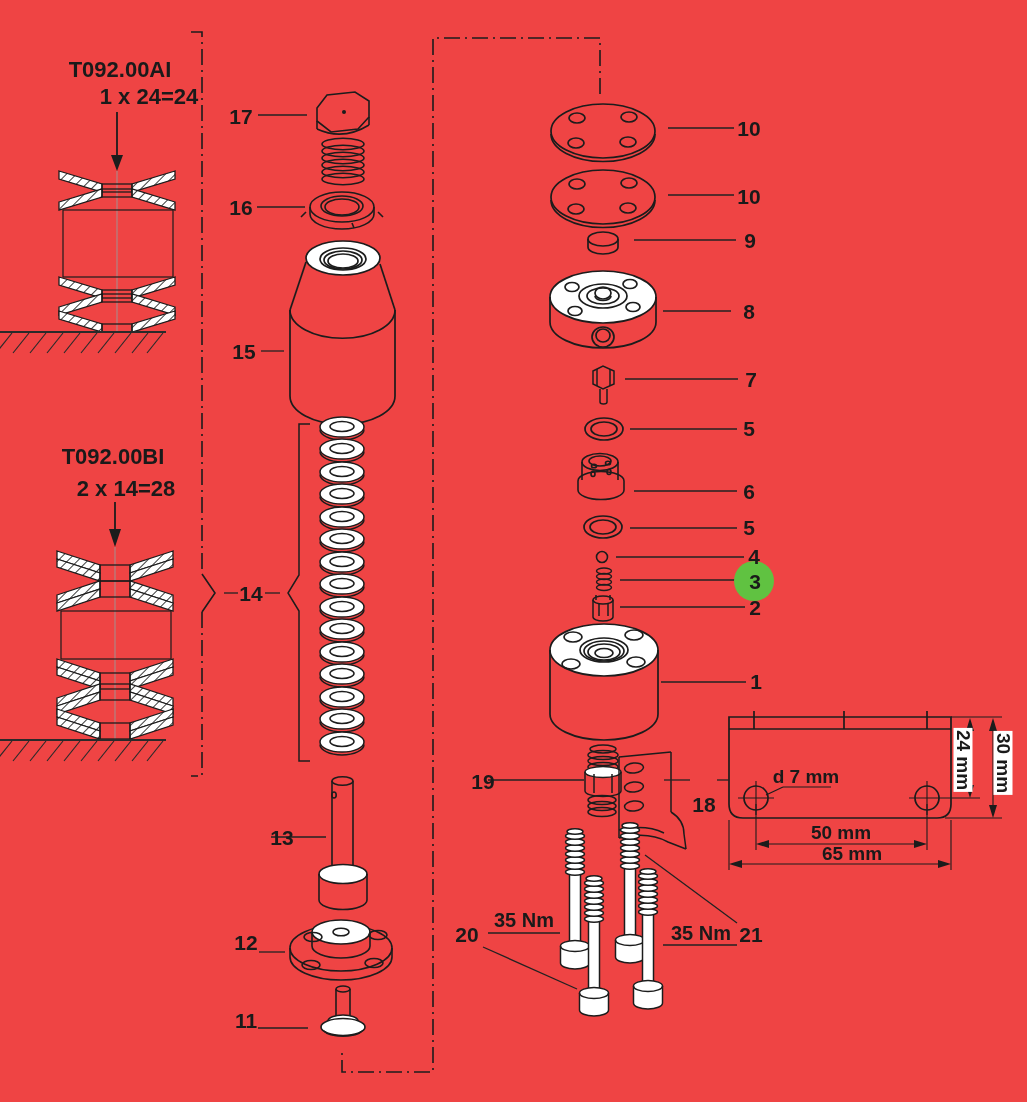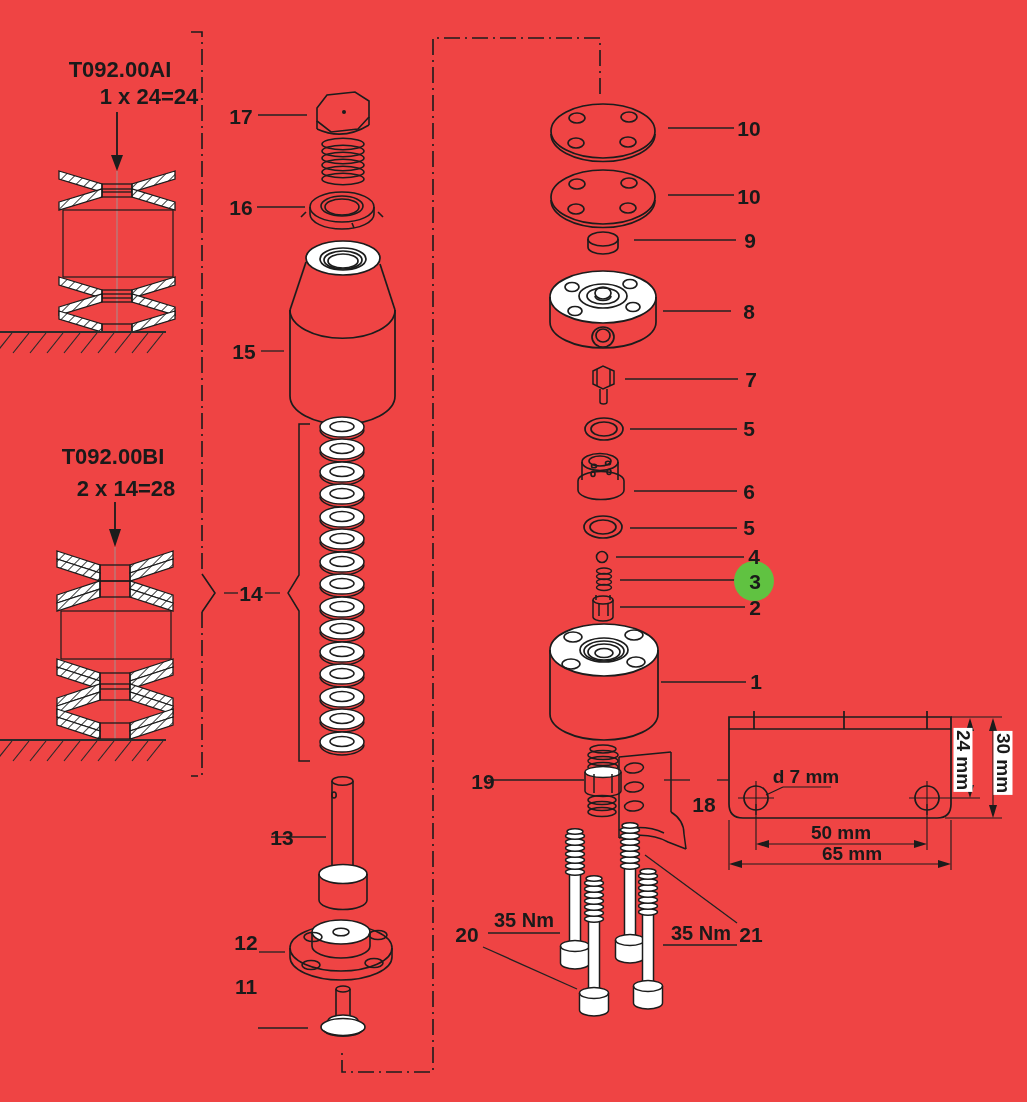--- a/index.html
+++ b/index.html
@@ -445,21 +445,21 @@
 <div class="lbl inset-t" style="left:117px;top:97px;margin-left:32px;">1 x 24=24</div>
 <div class="lbl inset-t" style="left:113px;top:457px;">T092.00BI</div>
 <div class="lbl inset-t" style="left:126px;top:489px;">2 x 14=28</div>
 
 <div class="lbl" style="left:241px;top:116px;">17</div>
 <div class="lbl" style="left:241px;top:207px;">16</div>
 <div class="lbl" style="left:244px;top:351px;">15</div>
 <div class="lbl" style="left:251px;top:593px;">14</div>
 <div class="lbl" style="left:246px;top:837px;margin-left:36px;">13</div>
 <div class="lbl" style="left:246px;top:942px;">12</div>
-<div class="lbl" style="left:246px;top:986px;">11</div>
+<div class="lbl" style="left:246px;top:1020px;">11</div>
 
 <div class="lbl" style="left:749px;top:128px;">10</div>
 <div class="lbl" style="left:749px;top:196px;">10</div>
 <div class="lbl" style="left:750px;top:240px;">9</div>
 <div class="lbl" style="left:749px;top:311px;">8</div>
 <div class="lbl" style="left:751px;top:379px;">7</div>
 <div class="lbl" style="left:749px;top:428px;">5</div>
 <div class="lbl" style="left:749px;top:491px;">6</div>
 <div class="lbl" style="left:749px;top:527px;">5</div>
 <div class="lbl" style="left:754px;top:556px;">4</div>

